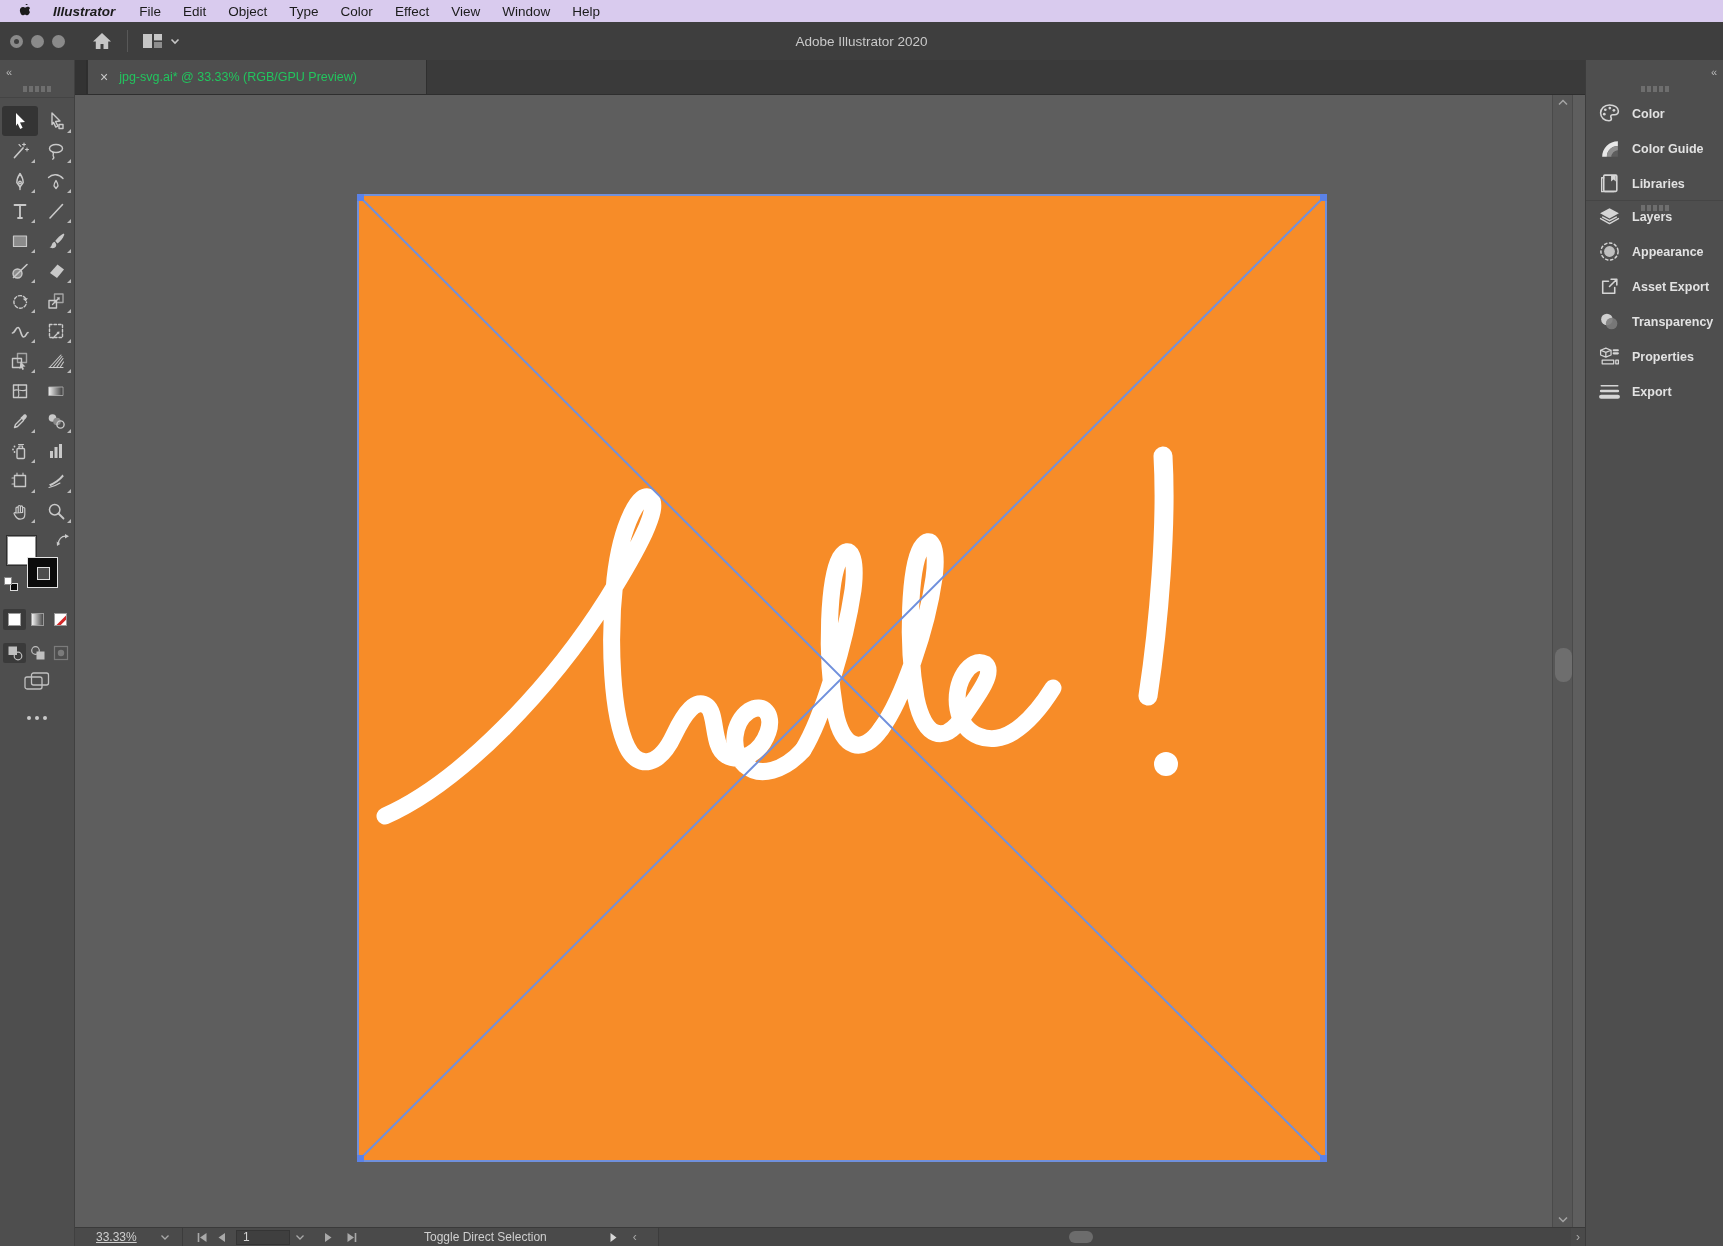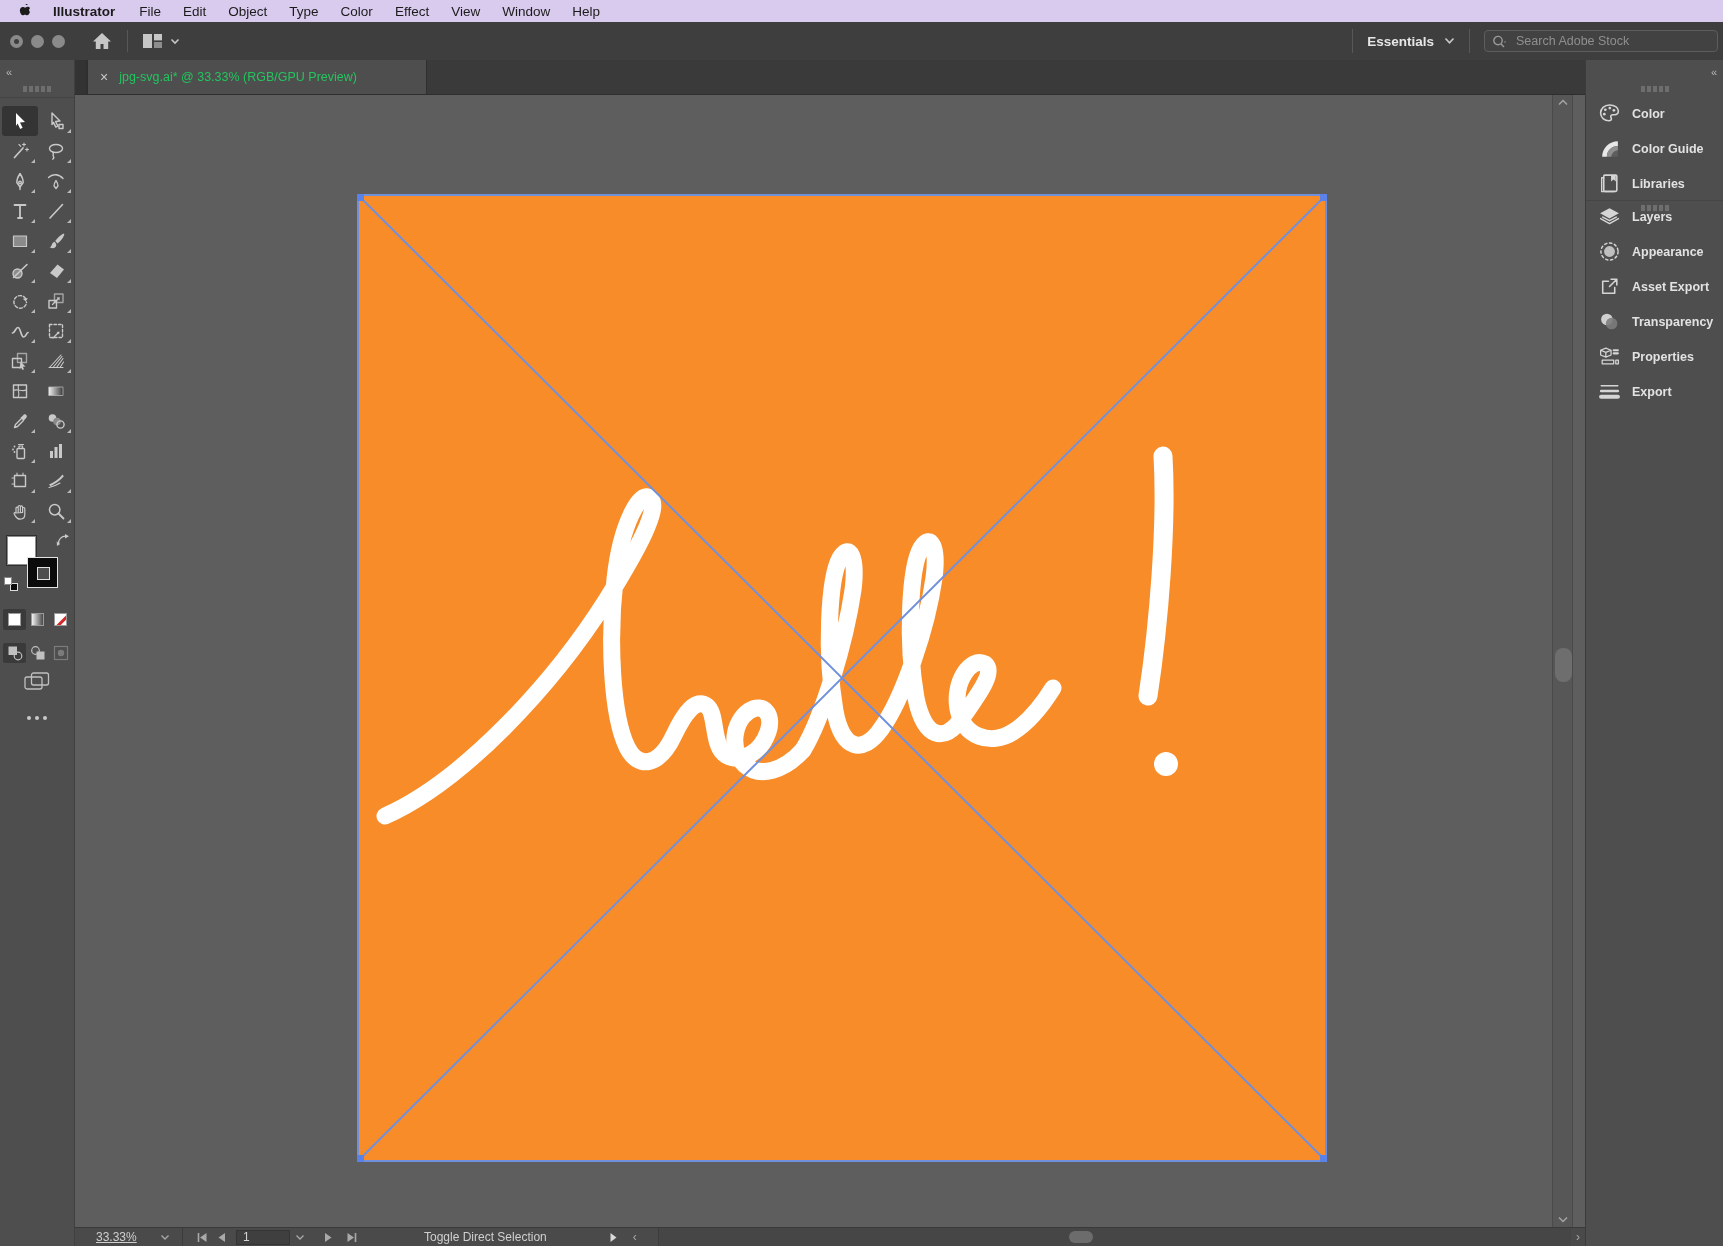--- a/index.html
+++ b/index.html
@@ -4,21 +4,21 @@
 <style>
   * { margin:0; padding:0; box-sizing:border-box; }
   html,body { width:1723px; height:1246px; overflow:hidden; background:#5E5E5E;
               font-family:"Liberation Sans", sans-serif; }
 
   
   #menubar { height:22px; background:#D9CBEE; display:flex; align-items:center;
              padding-left:16px; font-size:13.5px; color:#1b1b1b; }
   #menubar .apple { margin-right:10px; display:flex; align-items:center; }
   #menubar .mitem { padding:0 11px; }
-  #menubar .mitem.app { font-weight:700; padding:0 13px; }
+  #menubar .mitem.app { font-weight:700; padding:0 13px;font-style:italic; }
 
   
   #appbar { height:38px; background:#3E3E3E; display:flex; align-items:center; position:relative; }
   .lights { display:flex; gap:8px; margin-left:10px; }
   .light { width:13px; height:13px; border-radius:50%; background:#8A8A8A; position:relative; }
   .light.l1::after { content:""; position:absolute; left:4px; top:4px; width:5px; height:5px;
                      border-radius:50%; background:#3E3E3E; }
   .homebtn { margin-left:26px; display:flex; }
   .vsep { width:1px; height:24px; background:#585858; margin:0 14px; }
   .vsep.sm { height:22px; }
@@ -186,38 +186,21 @@
   <span class="wk-icon">
     <svg width="21" height="18" viewBox="0 0 21 18">
         <rect x="1" y="2" width="9" height="14" fill="#C6C6C6"></rect>
         <rect x="12" y="2" width="8" height="6.4" fill="#C6C6C6"></rect>
         <rect x="12" y="10" width="8" height="6" fill="#8D8D8D"></rect>
       </svg>
     <svg class="chev" width="10" height="7" viewBox="0 0 10 7">
         <path d="M1.5 1.5L5 5l3.5-3.5" stroke="#C6C6C6" stroke-width="1.6" fill="none"></path>
       </svg>
   </span>
-  <div class="right">
-    <span class="vsep"></span>
-    <span class="workspace">
-      <span>Essentials</span>
-      <svg class="chev" width="11" height="8" viewBox="0 0 11 8">
-          <path d="M1.5 1.5L5.5 5.8 9.5 1.5" stroke="#C6C6C6" stroke-width="1.7" fill="none"></path>
-        </svg>
-    </span>
-    <span class="vsep"></span>
-    <div class="searchbox">
-      <svg width="17" height="13" viewBox="0 0 17 13">
-          <circle cx="6" cy="5.6" r="4.2" stroke="#9A9A9A" stroke-width="1.4" fill="none"></circle>
-          <path d="M9 9l3 3" stroke="#9A9A9A" stroke-width="1.4"></path>
-          <path d="M12 6.5l2-.001 -1 1.4z" fill="#9A9A9A"></path>
-        </svg>
-      <input type="text" placeholder="Search Adobe Stock" style="">
-    </div>
-  </div>
+  <div id="appbar-title">Adobe Illustrator 2020</div>
 </div>
 
 <div id="main">
 
   <div id="left-dock">
     <span class="collapse">«</span>
     <span class="grip">
         <i></i>
         <i></i>
         <i></i>

